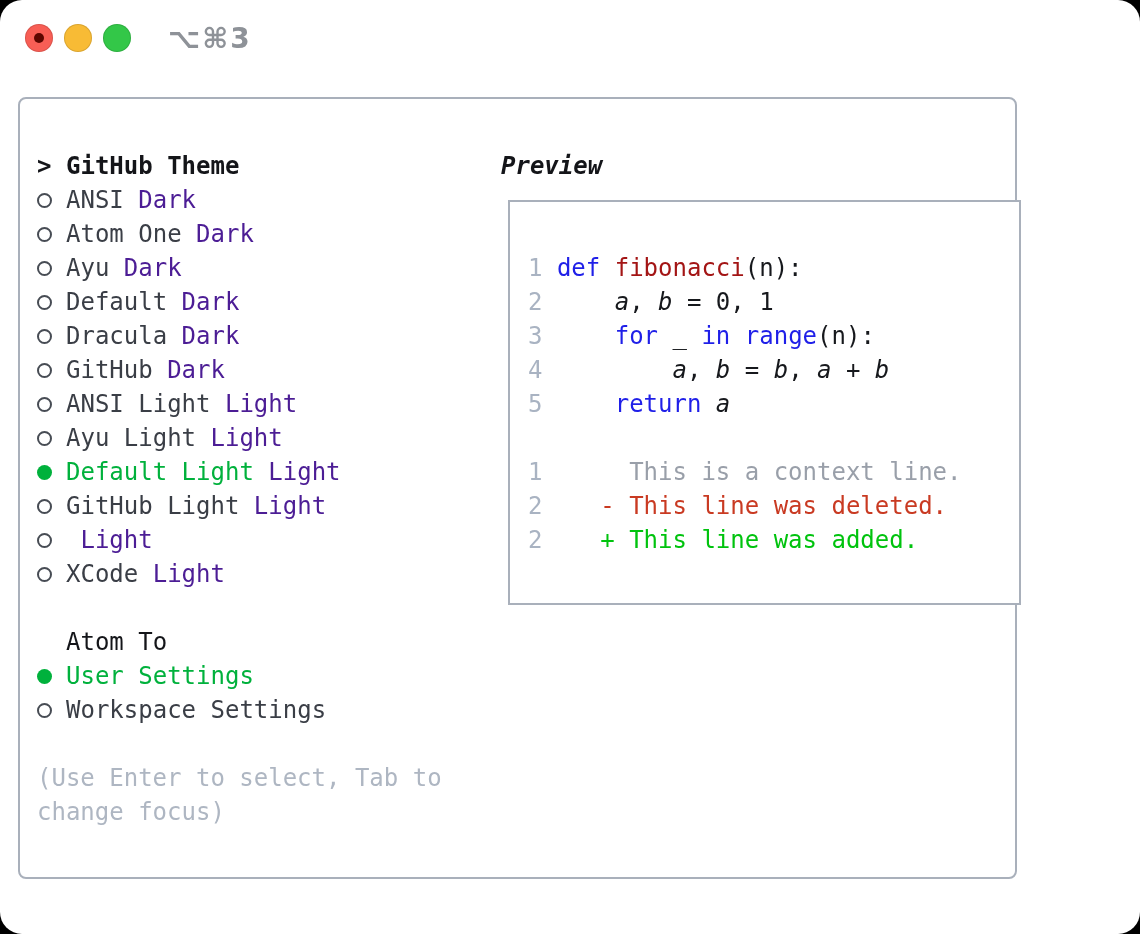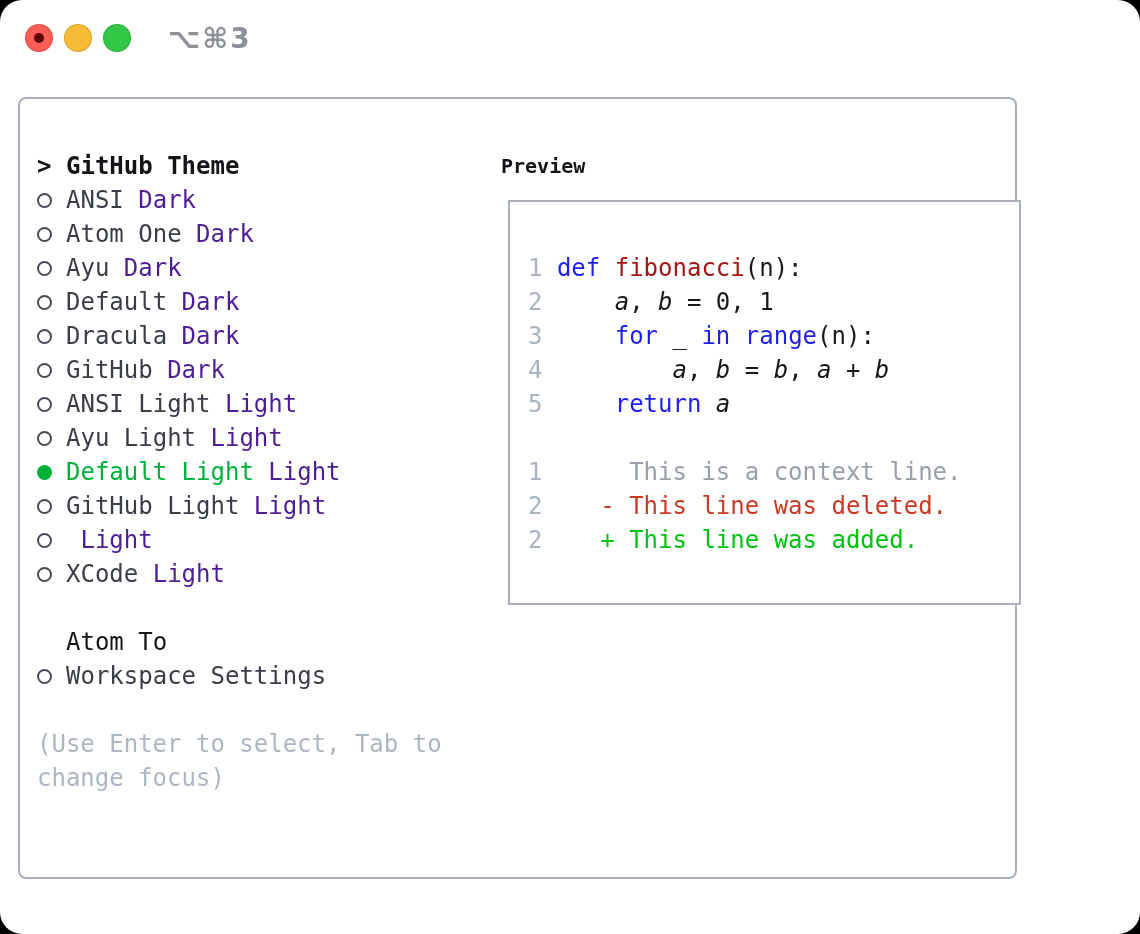--- a/index.html
+++ b/index.html
@@ -34,21 +34,21 @@
   .section-title{font-weight:bold;color:#141519;}
   .plain-title{color:#141519;}
   .opt-name{color:#3a3e46;}
   .opt-name.selected{color:#00b13c;}
   .opt-tag{color:#4c1d95;margin-left:1ch;}
   .spacer{height:34px;}
   .hint{color:#aeb6c2;}
 
   
   .preview-title{position:absolute;left:481px;top:50px;height:34px;display:flex;
-         align-items:center;font-size:20px;font-weight:bold;color:#141519;}
+         align-items:center;font-size:24px;font-weight:bold;color:#141519;font-style:italic;}
   .preview-box{position:absolute;left:488px;top:101px;width:473px;height:401px;
          border:2px solid #a9b0bb;background:#fff;padding-left:36px;}
   .codepre{position:absolute;left:18px;top:49px;font-size:24px;line-height:34px;
          white-space:pre;}
   .pline{height:34px;}
   .num{color:#a9b3c2;}
   .tk-kw{color:#1f1fe8;}
   .tk-fn{color:#a31515;}
   .tk-var{font-style:italic;color:#16181c;}
   .tk-pl{color:#16181c;}
@@ -90,20 +90,21 @@
           <div class="row"><span class="marker"><span class="ring"></span></span><span class="opt-name">GitHub Light</span><span class="opt-tag">Light</span></div>
           <div class="row"><span class="marker"><span class="ring"></span></span><span class="opt-tag">Light</span></div>
           <div class="row"><span class="marker"><span class="ring"></span></span><span class="opt-name">XCode</span><span class="opt-tag">Light</span></div>
         </div>
       <div class="spacer"></div>
       <div class="row">
         <span class="marker"></span>
         <span class="plain-title">Atom To</span>
       </div>
       <div id="apply-list">
+          <div class="row"><span class="marker"><span class="dot"></span></span><span class="opt-name selected">User Settings</span></div>
           <div class="row"><span class="marker"><span class="ring"></span></span><span class="opt-name">Workspace Settings</span></div>
         </div>
       <div class="spacer"></div>
       <div class="row hint">(Use Enter to select, Tab to</div>
       <div class="row hint">change focus)</div>
     </div>
 
     <div class="preview-title">Preview</div>
 
     <div class="preview-box">

